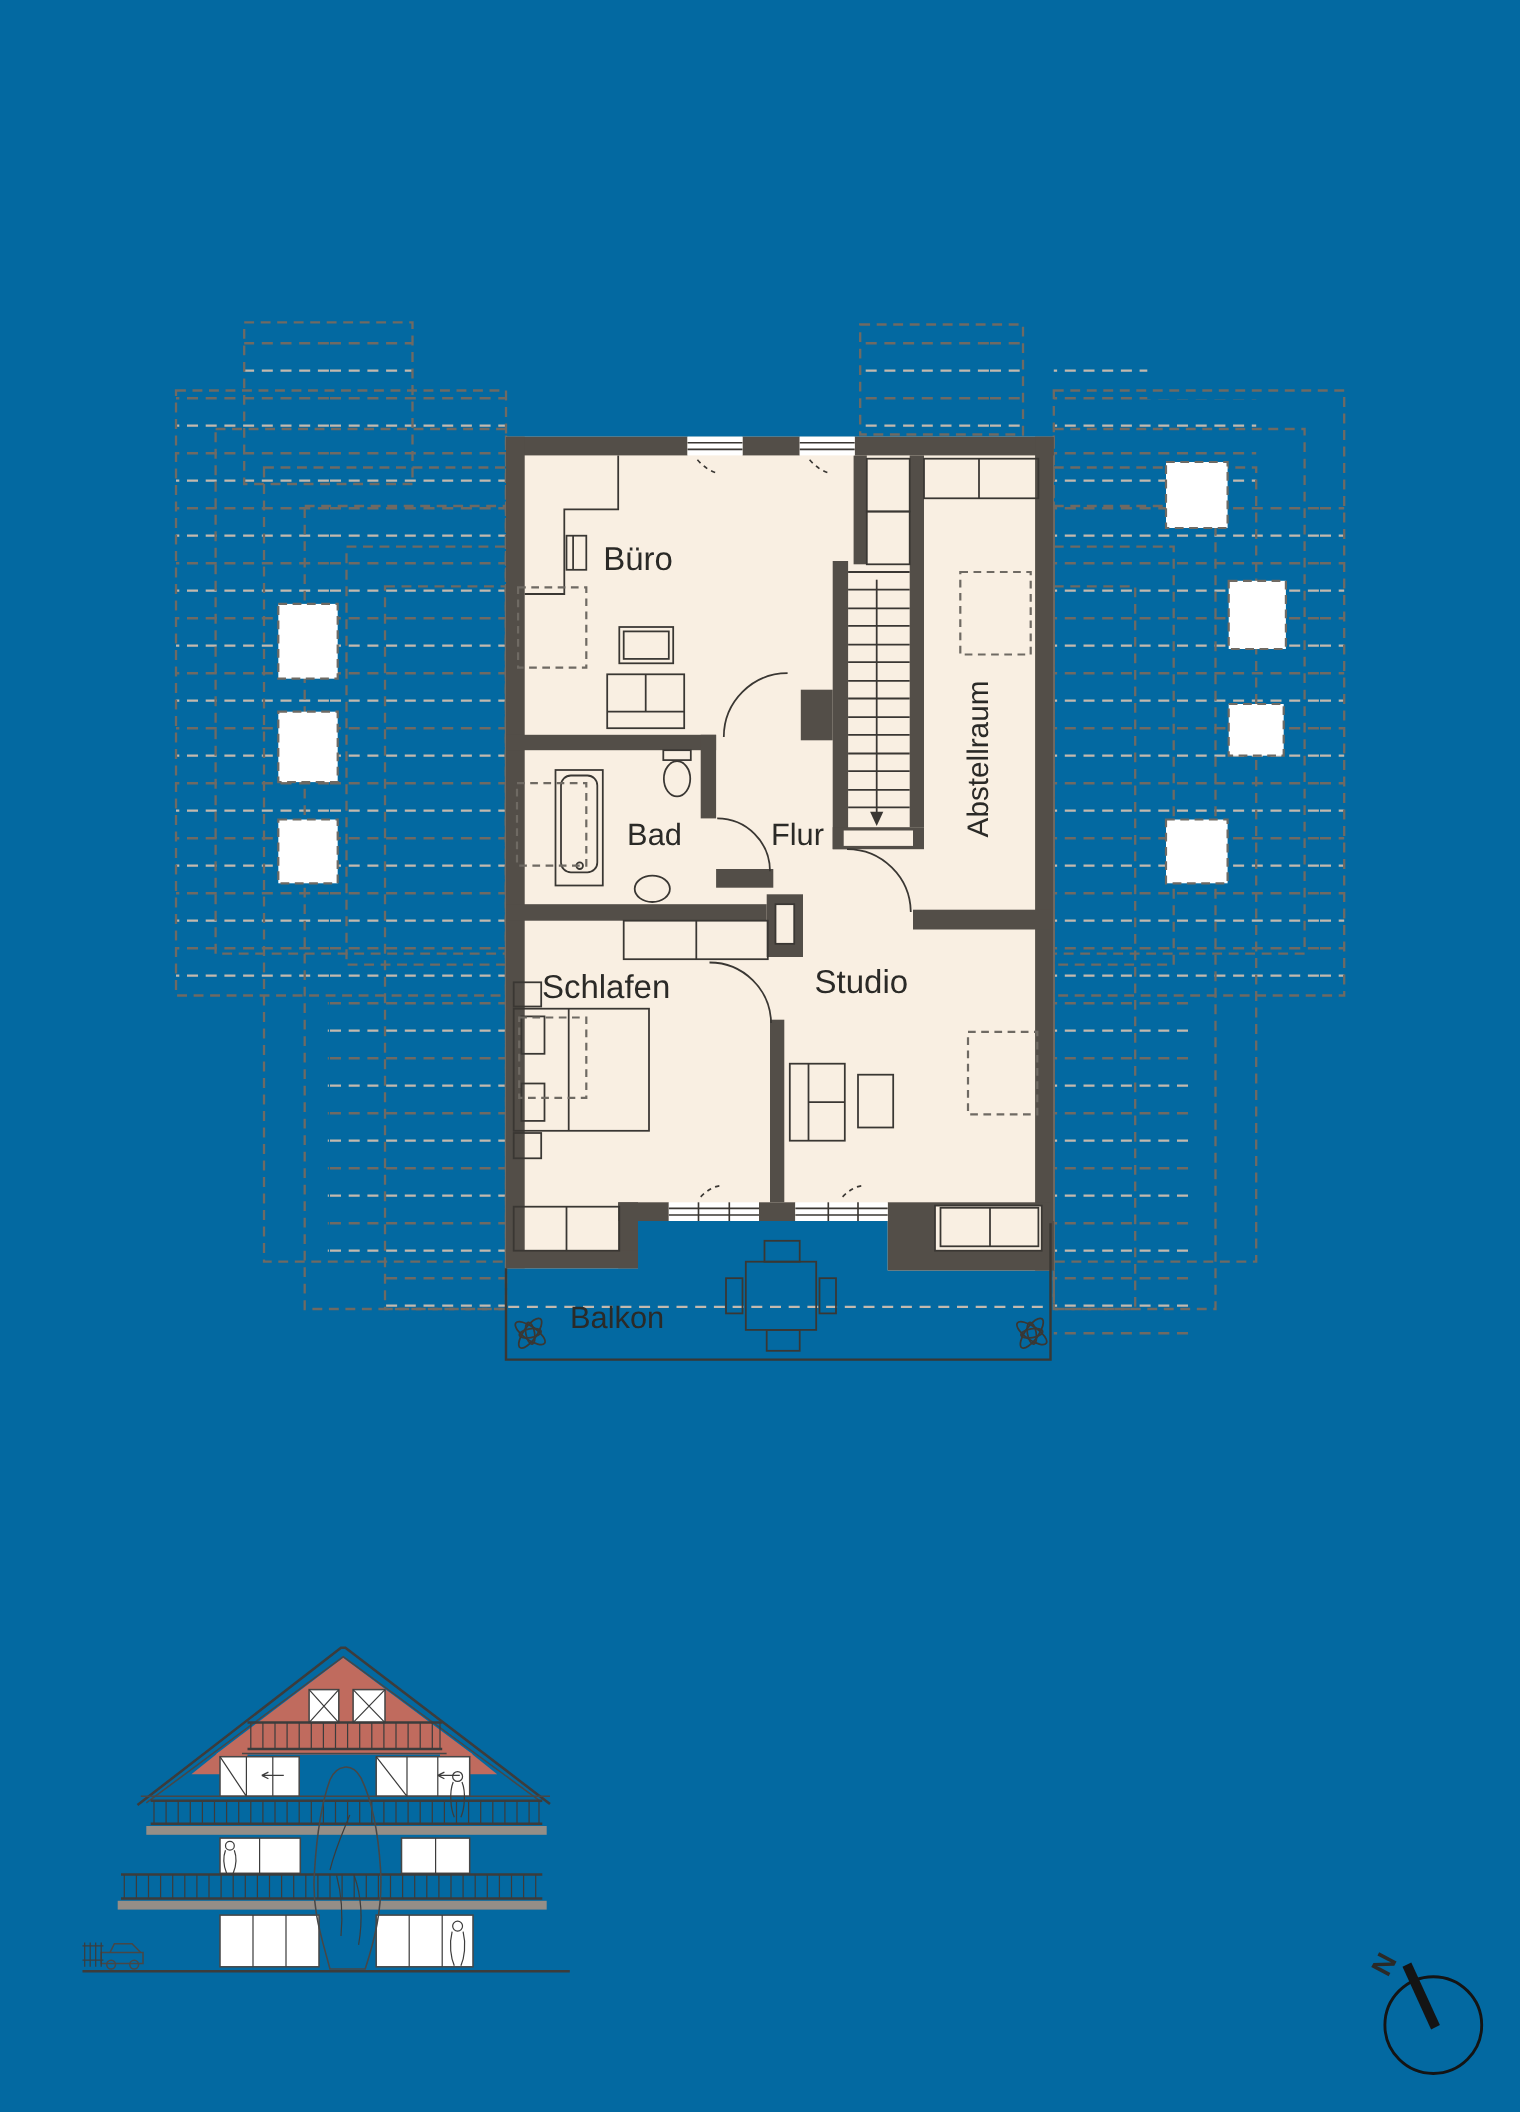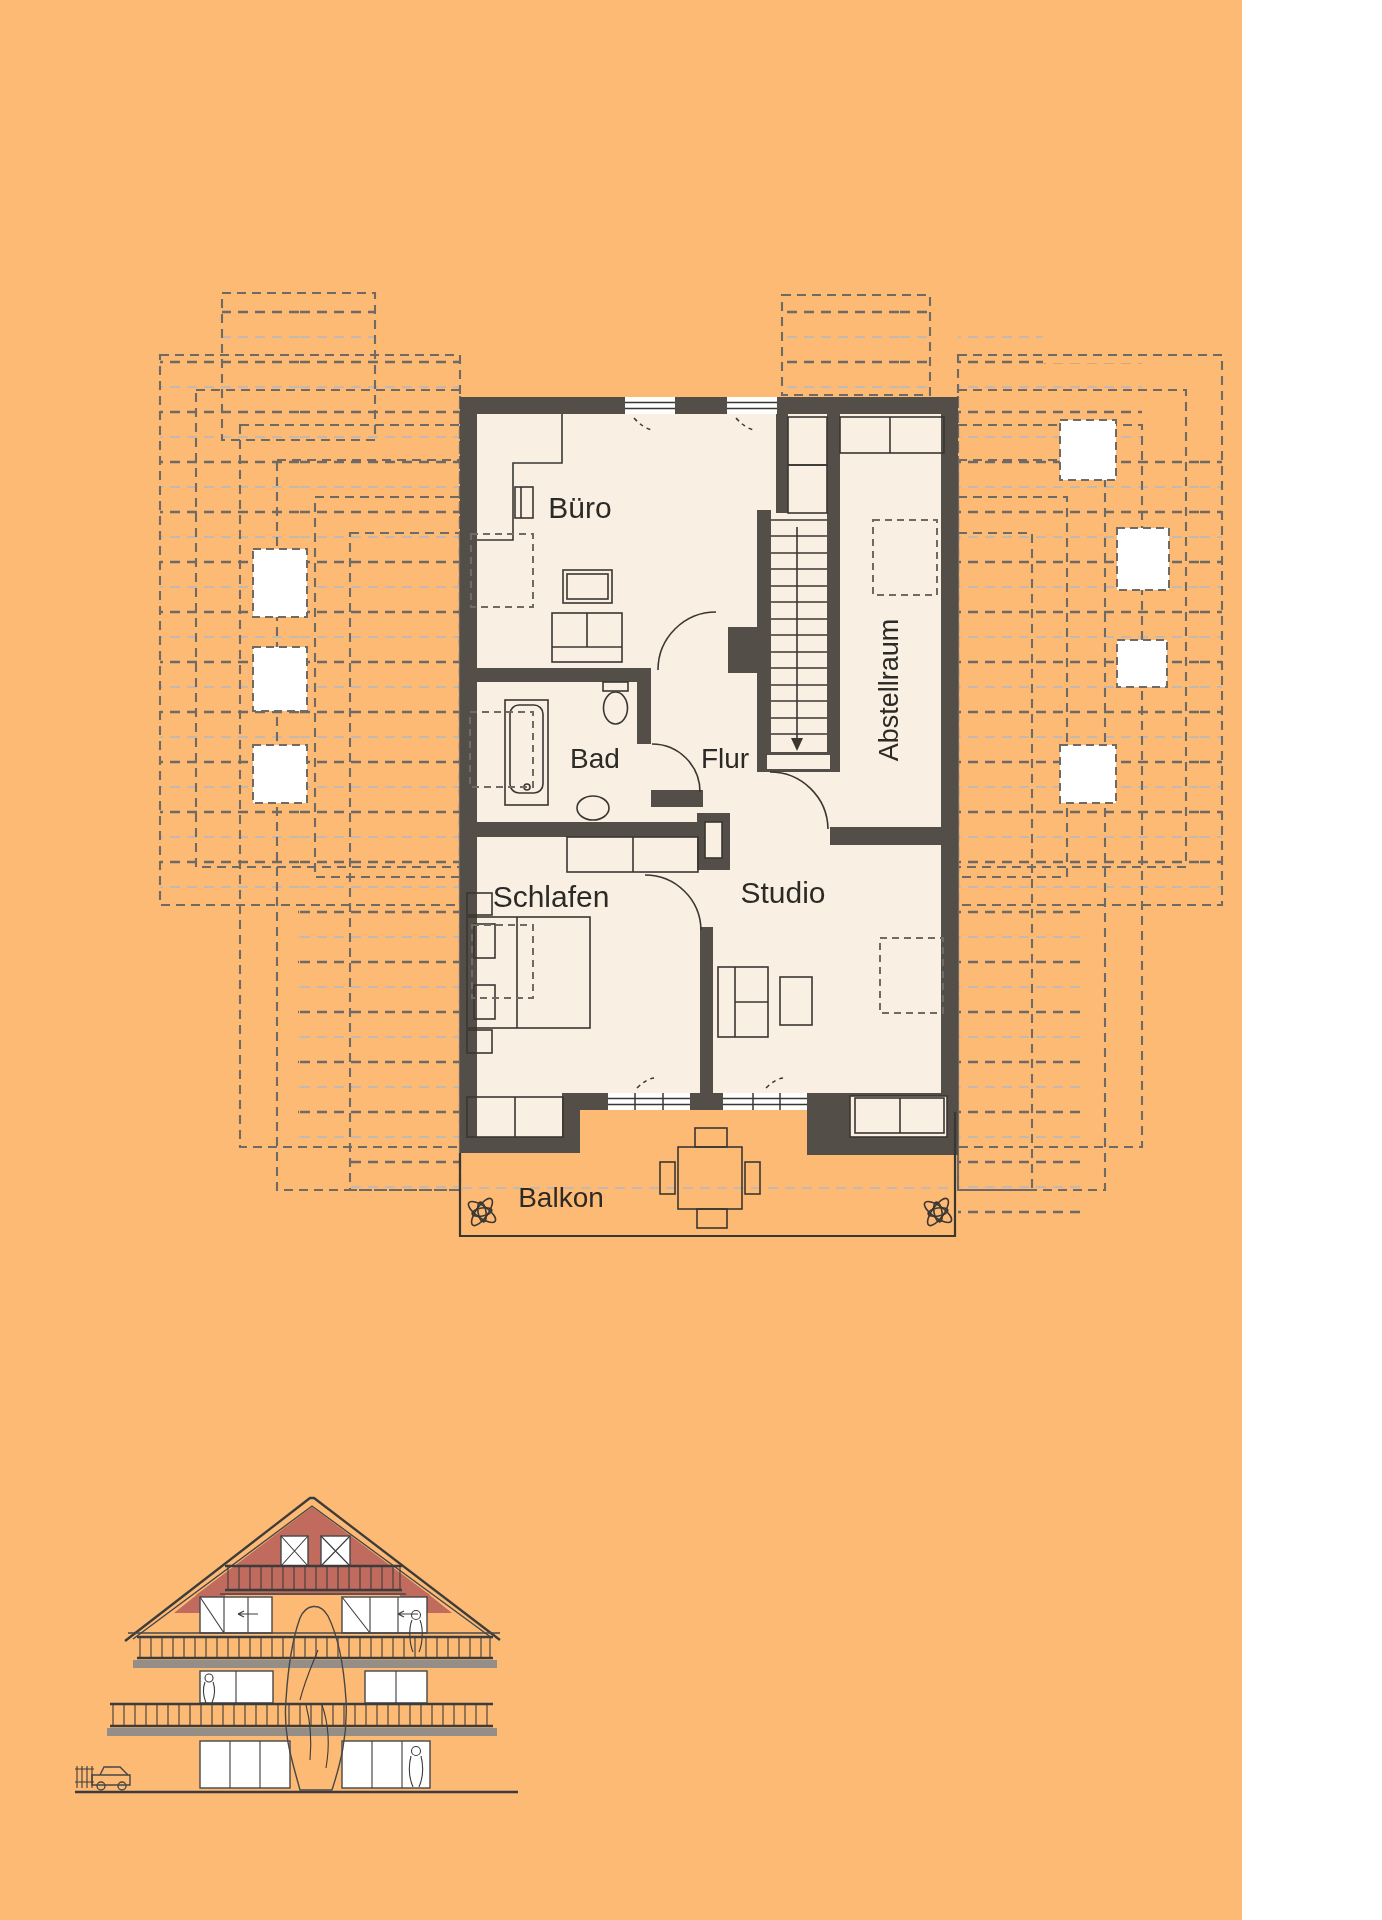--- a/index.html
+++ b/index.html
@@ -1,16 +1,16 @@
 <!DOCTYPE html>
 <html><head>
 <meta charset="utf-8">
 <style>
   html,body{margin:0;padding:0;background:#ffffff;}
-  #stage{position:relative;width:1242px;height:1920px;background:#fdba74;overflow:hidden;}
+  #stage{position:relative;width:1382px;height:1920px;background:#0369a1;overflow:hidden;}
   svg{position:absolute;left:0;top:0;}
   .thin{fill:none;stroke:#3a3733;stroke-width:2.2;}
   .thin15{fill:none;stroke:#3a3733;stroke-width:1.6;}
   .dashout{fill:none;stroke:#6f6a63;stroke-width:2.1;stroke-dasharray:9 6;}
   .dashwin{fill:#ffffff;stroke:#6f6a63;stroke-width:2;stroke-dasharray:8 5;}
   .dashroom{fill:none;stroke:#6f6a63;stroke-width:2;stroke-dasharray:7 5;}
   .winline{fill:none;stroke:#3a3733;stroke-width:1.5;}
   .lbl{font-family:"Liberation Sans",sans-serif;fill:#2b2a27;}
   .ele{fill:none;stroke:#474747;stroke-width:1.4;}
   .ele-thick{fill:none;stroke:#3c3c3c;stroke-width:2.3;}

